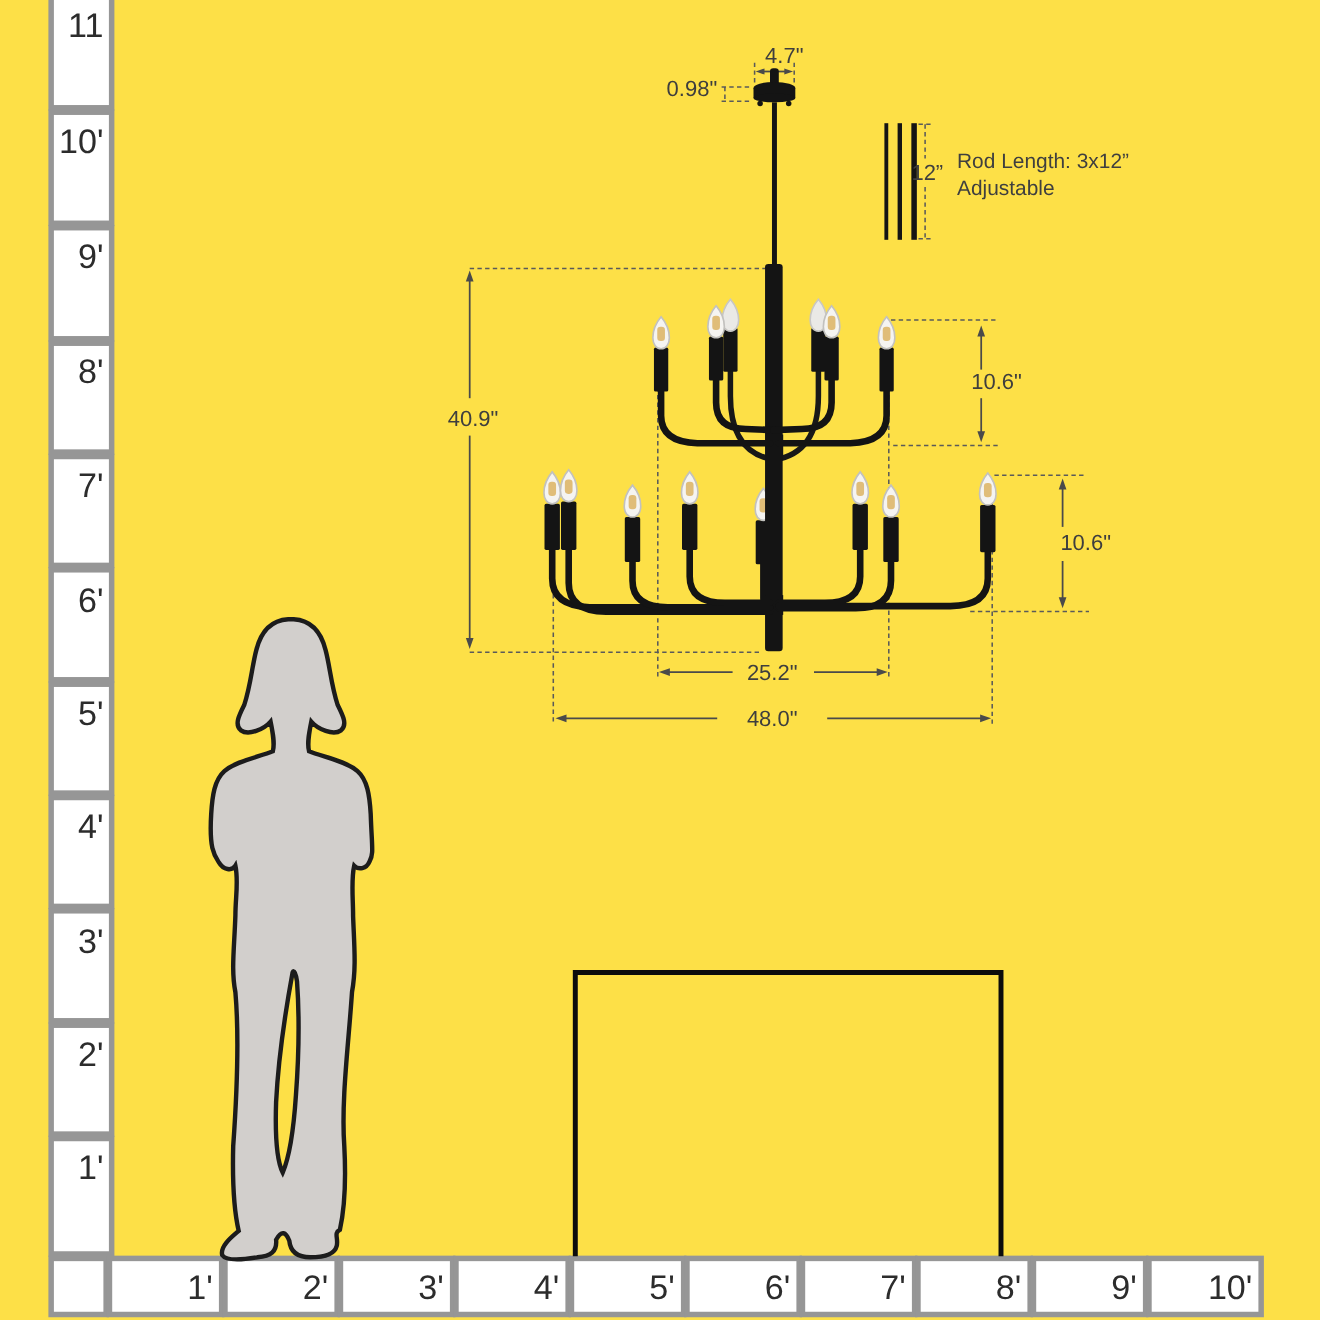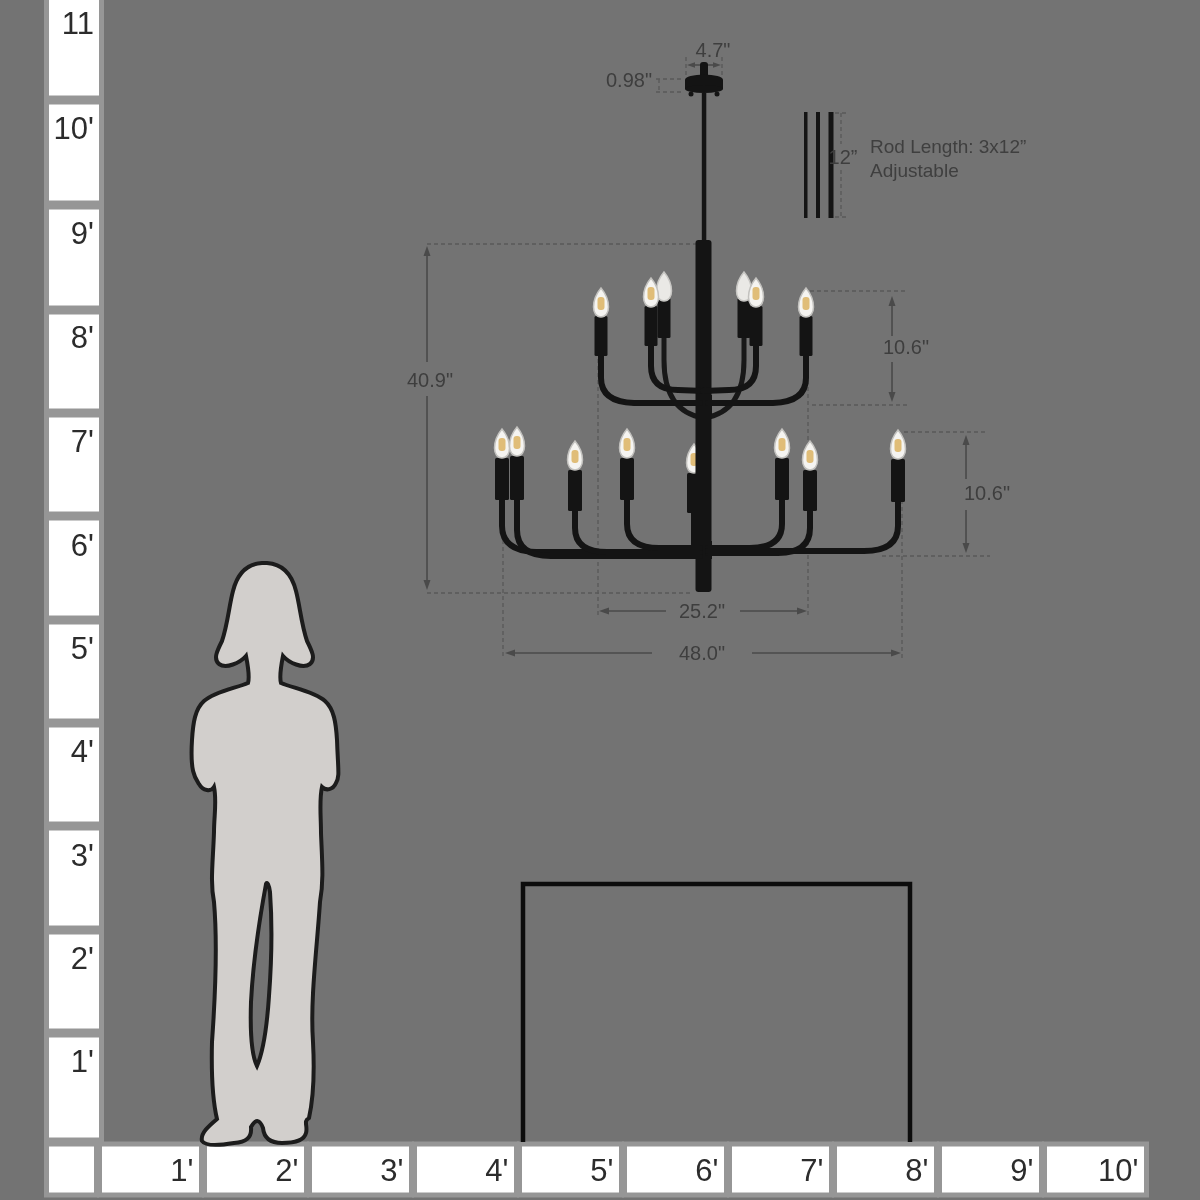--- a/index.html
+++ b/index.html
@@ -1,16 +1,16 @@
 <!DOCTYPE html>
 <html><head>
 <meta charset="utf-8">
 <style>
   html,body{margin:0;padding:0;background:#ffffff;}
-  .stage{position:relative;width:1200px;height:1200px;background:#737373;overflow:hidden;
+  .stage{position:relative;width:1200px;height:1200px;background:#fde047;overflow:hidden;
          font-family:"Liberation Sans",sans-serif;}
   svg{display:block}
   .ruler-box{fill:#ffffff;stroke:#969696;stroke-width:5;}
   .ruler-text{font-family:"Liberation Sans",sans-serif;font-size:31px;fill:#2c2c2c;}
   .dim-text{font-family:"Liberation Sans",sans-serif;font-size:20px;fill:#3e3e3e;}
   .note-text{font-family:"Liberation Sans",sans-serif;font-size:19px;fill:#3f3f3f;}
   .dim-line{stroke:#4a4a4a;stroke-width:1.6;fill:none;}
   .dim-dash{stroke:#5a5a5a;stroke-width:1.4;fill:none;stroke-dasharray:4 3;}
   .dim-arrow{fill:#4a4a4a;stroke:none;}
   .metal{fill:#141414;stroke:none;}

